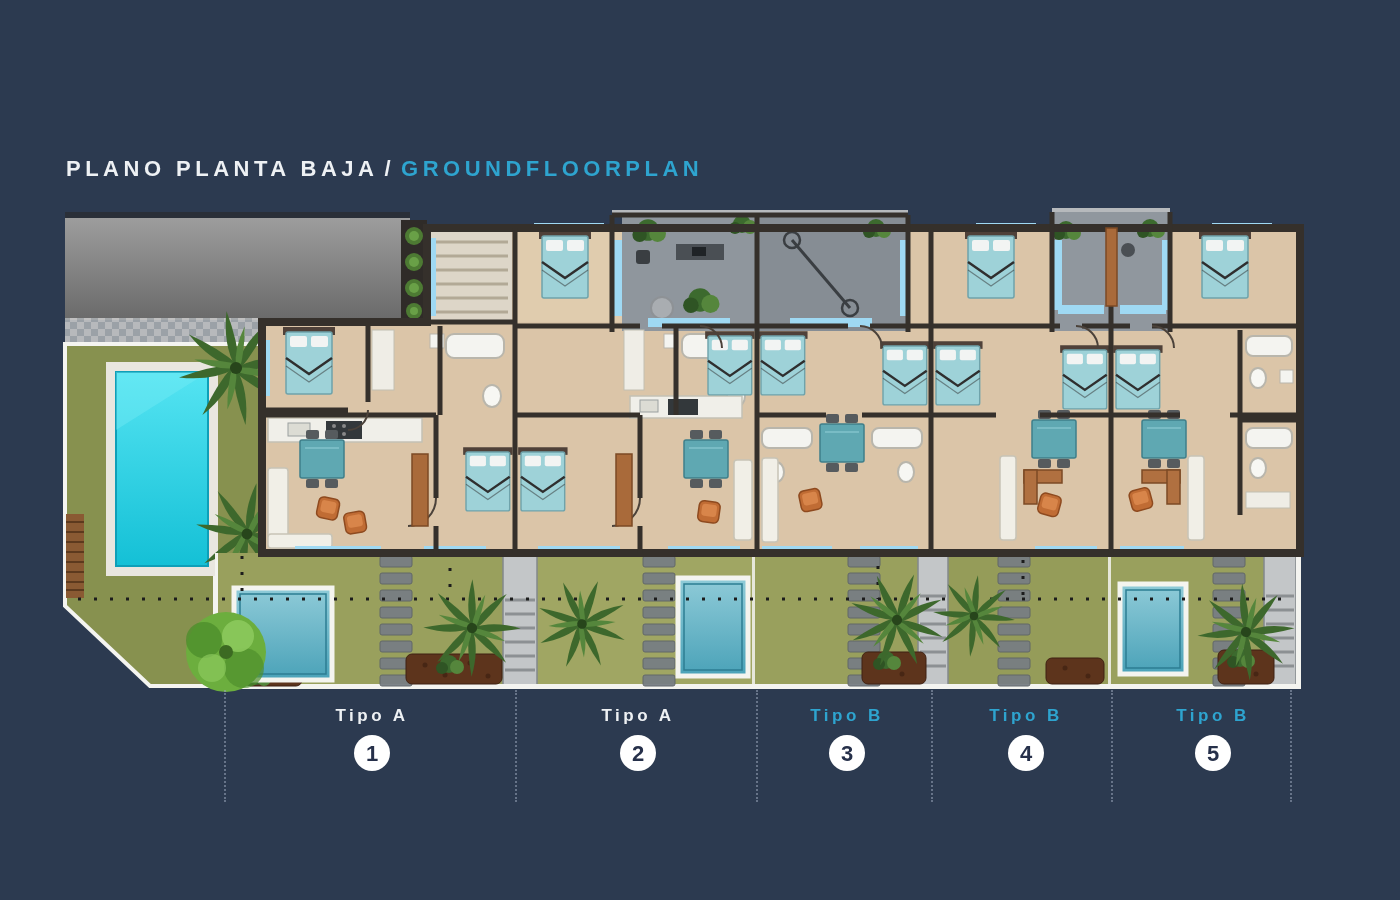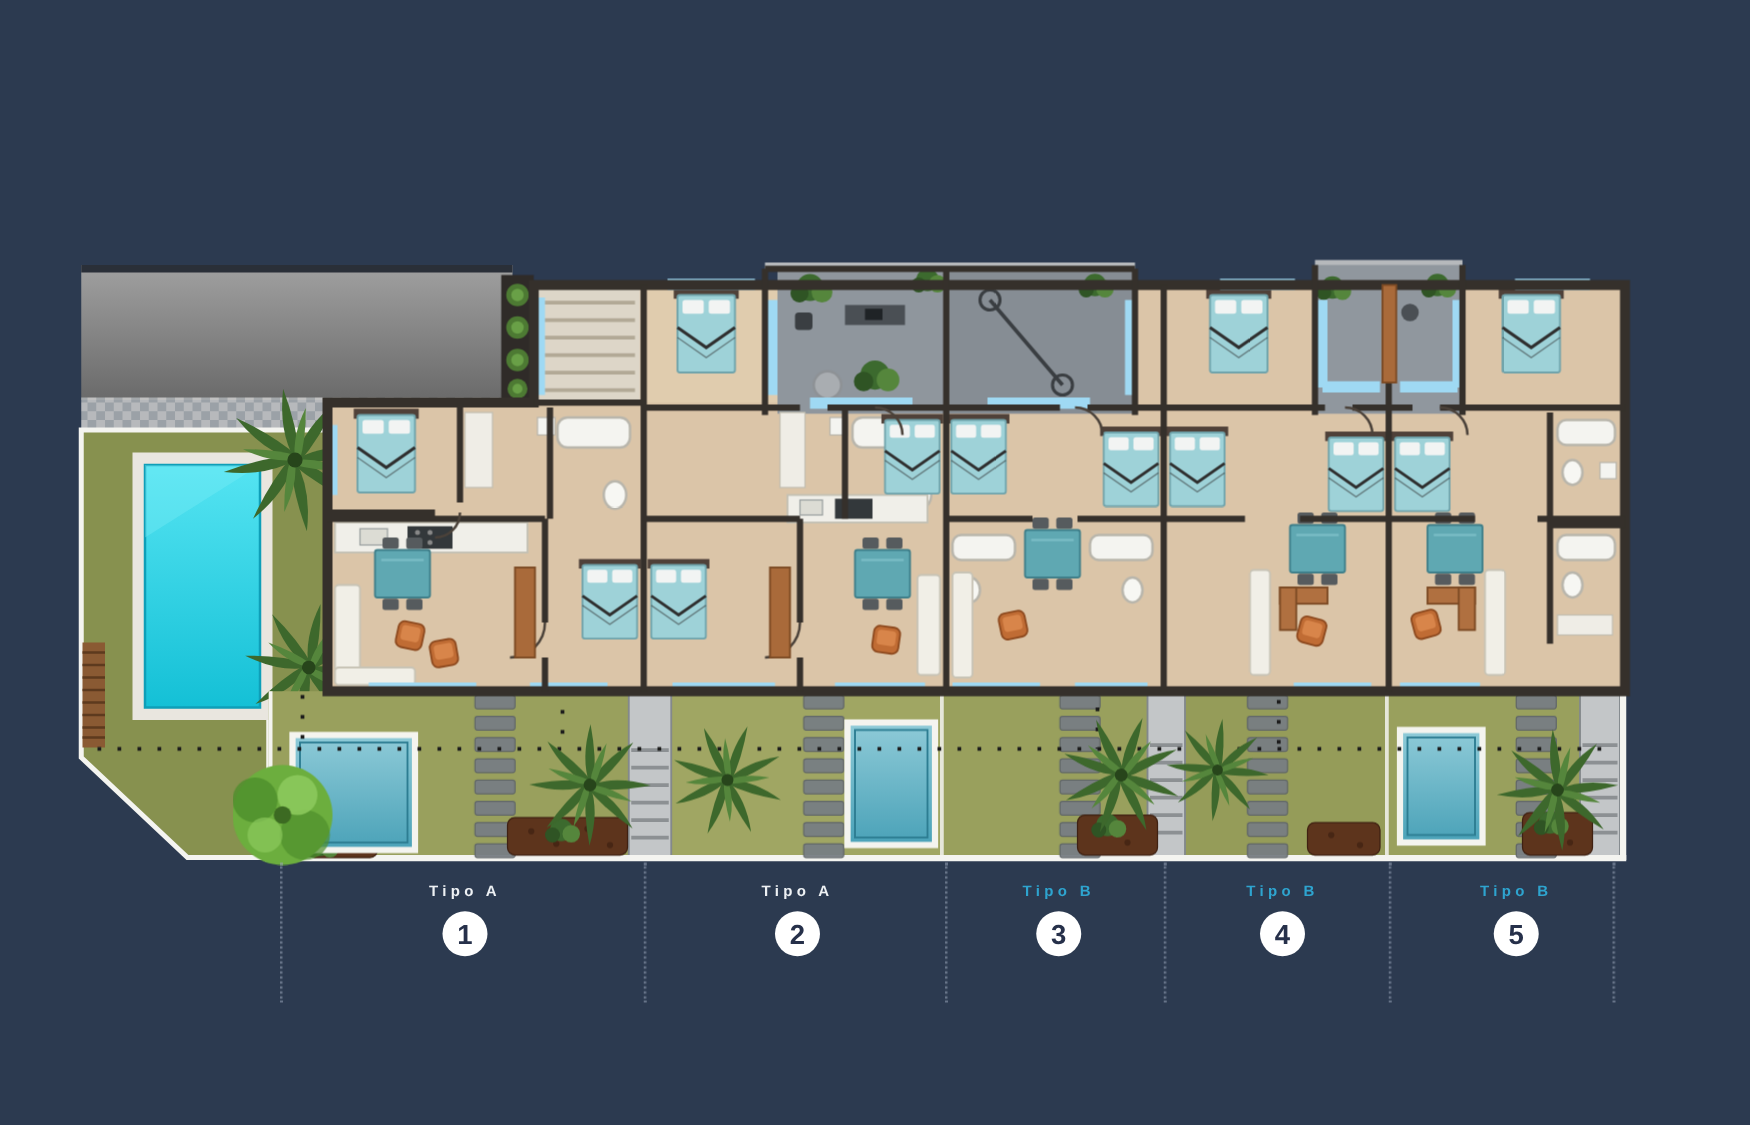--- a/index.html
+++ b/index.html
@@ -14,21 +14,21 @@
     font-size:22px;font-weight:bold;letter-spacing:4.5px;
     color:var(--text,#eef1f4);
   }
   .page-title .sep{color:var(--text,#eef1f4);padding:0 6px;}
   .page-title .secondary{color:var(--accent,#2ea4cf);}
   .unit-label{
     position:absolute;top:706px;width:160px;margin-left:-80px;
     text-align:center;
   }
   .unit-type{
-    font-size:12px;font-weight:bold;letter-spacing:3.5px;
+    font-size:17px;font-weight:bold;letter-spacing:3.5px;
     color:var(--text,#eef1f4);
   }
   .unit-label.tipo-b .unit-type{color:var(--accent,#2ea4cf);}
   .unit-number{
     display:inline-block;width:36px;height:36px;line-height:37px;margin-top:9px;
     border-radius:50%;background:var(--circle-fill,#ffffff);
     color:var(--circle-number,#26304a);font-size:22px;font-weight:bold;
   }
   .divider{
     position:absolute;top:690px;height:112px;width:0;
@@ -428,20 +428,23 @@
     <g>
       <circle cx="226" cy="652" r="40" fill="#6cae3e"></circle>
       <circle cx="204" cy="640" r="18" fill="#4e8f2c" opacity=".8"></circle>
       <circle cx="244" cy="668" r="20" fill="#4e8f2c" opacity=".7"></circle>
       <circle cx="238" cy="636" r="16" fill="#8cc95c" opacity=".9"></circle>
       <circle cx="212" cy="668" r="14" fill="#8cc95c" opacity=".7"></circle>
       <circle cx="226" cy="652" r="7" fill="#3c6a22"></circle>
     </g>
   </svg>
 
+  <div class="page-title">
+    <span>PLANO PLANTA BAJA</span><span class="sep">/</span><span class="secondary">GROUNDFLOORPLAN</span>
+  </div>
 
   <div class="unit-label tipo-a" style="left:372px">
     <div class="unit-type">Tipo A</div>
     <div class="unit-number">1</div>
   </div>
   <div class="unit-label tipo-a" style="left:638px">
     <div class="unit-type">Tipo A</div>
     <div class="unit-number">2</div>
   </div>
   <div class="unit-label tipo-b" style="left:847px">

